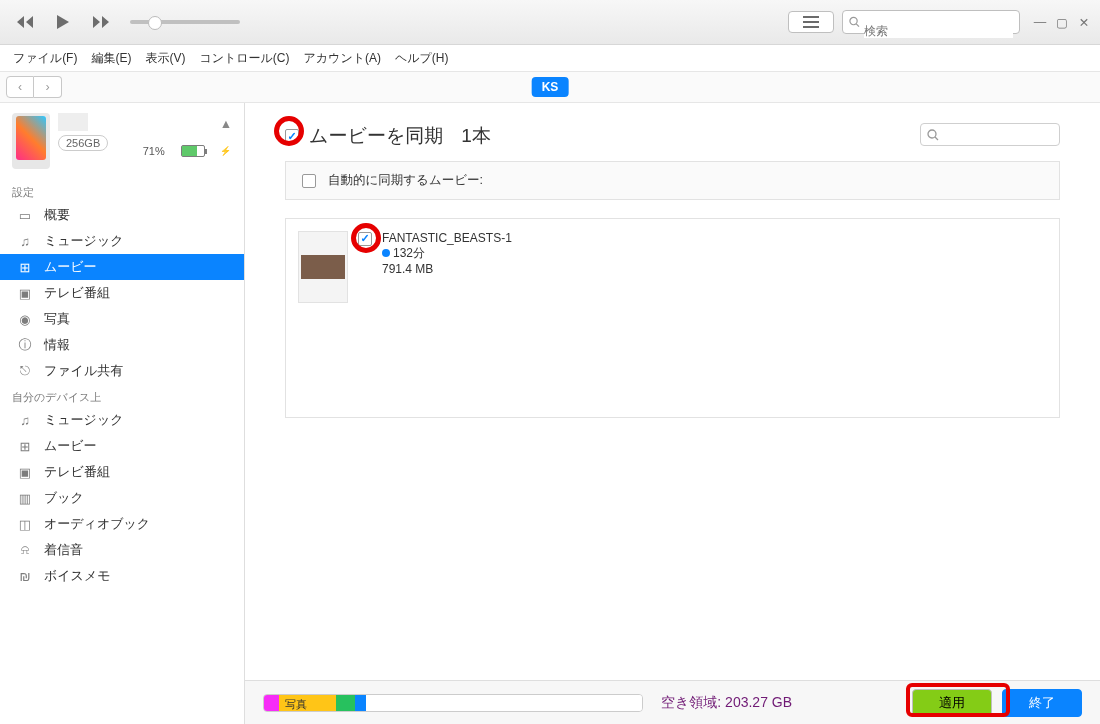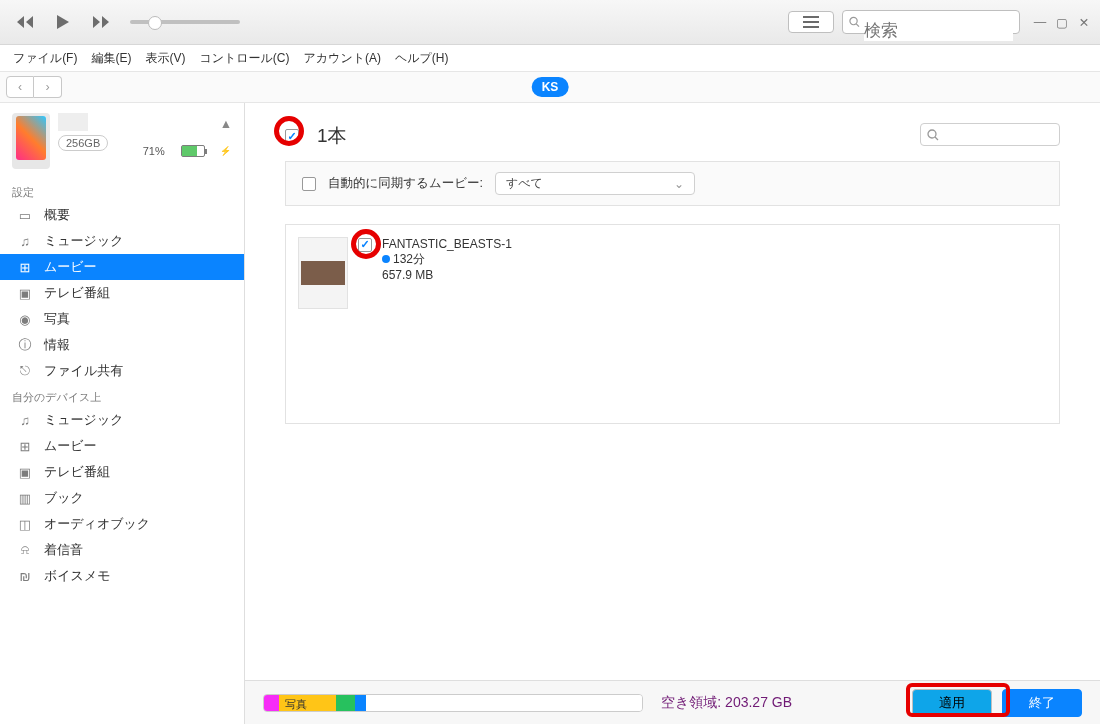--- a/index.html
+++ b/index.html
@@ -7,34 +7,34 @@
 
 
 .toolbar { height: 45px; background: linear-gradient(#f7f7f7,#e9e9e9); display:flex; align-items:center; padding:0 8px; border-bottom:1px solid #d7d7d7; position:relative;}
 .tb-btn { width:34px; height:26px; display:flex; align-items:center; justify-content:center; color:#6d6d6d; }
 .tb-group { display:flex; gap:4px; }
 .vol { width:110px; height:4px; background:#c0c0c0; border-radius:2px; margin-left:12px; position:relative;}
 .vol::after{content:'';position:absolute;left:18px;top:-4px;width:12px;height:12px;background:#fff;border:1px solid #bbb;border-radius:50%;}
 .center-apple { position:absolute; left:50%; transform:translateX(-50%); color:#9c9c9c; font-size:24px; }
 .view-btn { margin-left:auto; border:1px solid #bfbfbf; border-radius:4px; padding:4px 14px; background:#fff; display:flex; align-items:center; gap:3px; color:#6b6b6b;}
 .search-wrap { display:flex; align-items:center; border:1px solid #bfbfbf; border-radius:4px; padding:2px 6px; margin-left:8px; background:#fff; width:178px; height:24px;}
-.search-wrap input { border:none; outline:none; width:100%; font-size:17px; color:#777;margin-top:18px;}
+.search-wrap input { border:none; outline:none; width:100%; font-size:12px; color:#777;margin-top:18px;}
 .win-ctrl { display:flex; gap:6px; margin-left:12px; color:#777;}
 .win-ctrl div{ width:16px; text-align:center; }
 
 
 .menubar { height:26px; display:flex; align-items:center; padding:0 8px; gap:4px; background:#fff;text-align:center;}
 .menubar span{ padding:2px 5px; font-size:12px; }
 
 
 .navrow { height:32px; border-top:1px solid #e6e6e6; border-bottom:1px solid #e6e6e6; display:flex; align-items:center; background:#fafafa; position:relative;}
 .navbtn { border:1px solid #c8c8c8; background:#fff; width:28px; height:22px; display:flex; align-items:center; justify-content:center; color:#999; }
 .navbtn.first{border-radius:4px 0 0 4px; margin-left:6px;}
 .navbtn.last{border-radius:0 4px 4px 0; border-left:none;}
-.ks-chip{ position:absolute; left:50%; transform:translateX(-50%); background:#0a84ff; color:#fff; border-radius:10px; padding:3px 10px; font-size:12px; font-weight:bold; }
+.ks-chip{ position:absolute; left:50%; transform:translateX(-50%); background:#0a84ff; color:#fff; border-radius:4px; padding:3px 10px; font-size:12px; font-weight:bold; }
 
 
 .body { display:flex; height: calc(724px - 45px - 26px - 32px); }
 
 .sidebar { width:245px; border-right:1px solid #dedede; padding:10px 0 10px 0; overflow-y:auto;}
 .dev { padding:0 12px 10px 12px; display:flex; align-items:flex-start; position:relative;}
 .dev-thumb{ width:38px; height:56px; background:#e7e7e7; border-radius:4px; margin-right:8px; display:flex; align-items:flex-start; justify-content:center; padding-top:3px;}
 .dev-screen{ width:30px; height:44px; background:linear-gradient(45deg,#ff2d88,#ff7d2d,#2dc6ff); border-radius:3px;}
 .dev-cap{ display:inline-block; border:1px solid #ccc; border-radius:10px; padding:1px 7px; font-size:11px; color:#666;}
 .dev-right{position:absolute; right:12px; top:32px; display:flex; align-items:center; gap:16px; font-size:11px; color:#555;}
@@ -64,21 +64,21 @@
 .minfo{font-size:12px;}
 .bluedot{ display:inline-block; width:8px; height:8px; background:#0a84ff; border-radius:50%; margin-right:3px;}
 .filter-search{ position:absolute; right:40px; top:20px; border:1px solid #cfcfcf; border-radius:4px; width:140px; height:23px; background:#fff; display:flex; align-items:center; padding:0 6px; color:#999;}
 
 .footer{ height:44px; border-top:1px solid #dedede; background:#f7f7f7; display:flex; align-items:center; padding:0 18px; gap:0;}
 .storage-bar{ width:380px; height:18px; display:flex; border:1px solid #ccc; border-radius:4px; overflow:hidden; margin-right:18px;}
 .seg{height:100%}
 .seg-label-wrap{ position:relative; }
 .seg-label{ position:absolute; left:30px; top:2px; font-size:11px; color:#333; white-space:nowrap;}
 .freelabel{ flex:1; text-align:left; font-size:14px; color:#701a75;}
-.btn{ border:1px solid #bfbfbf; background:#0ea5e9; border-radius:4px; padding:4px 26px; font-size:13px; margin-left:10px;}
+.btn{ border:1px solid #bfbfbf; background:#84cc16; border-radius:4px; padding:4px 26px; font-size:13px; margin-left:10px;}
 .btn.primary{ background:#0a84ff; color:#fff; border-color:#0a84ff;}
 
 .ring{ position:absolute; width:30px; height:30px; border:5px solid #e60000; border-radius:50%; pointer-events:none;}
 .rect-highlight{ position:absolute; border:4px solid #e60000; border-radius:6px; pointer-events:none;}
 
 svg{display:block;}
 .chk{width:14px;height:14px;border:1px solid #999;background:#fff;display:inline-flex;align-items:center;justify-content:center;color:#0a84ff;font-size:11px;font-weight:bold;border-radius:2px;vertical-align:middle;}
 </style>
 </head>
 <body>
@@ -224,47 +224,44 @@
 
       <div class="filter-search">
         <svg width="12" height="12" viewBox="0 0 12 12">
             <circle cx="5" cy="5" r="4" stroke="currentColor" fill="none" stroke-width="1.3"></circle>
             <line x1="8" y1="8" x2="11" y2="11" stroke="currentColor" stroke-width="1.3"></line>
           </svg>
       </div>
 
       <div class="hdr-row">
         <span class="chk">✓</span>
+        <span class="hdr-title">ムービーを同期</span>
         <span class="hdr-count">1本</span>
         <div class="ring" style="left:-11px; top:-7px;"></div>
       </div>
 
       <div class="auto-panel">
         <span class="chk" style="color:transparent">✓</span>
         <span>自動的に同期するムービー:</span>
-        <span class="dropdown">
-            <span>すべて</span>
-            <span style="color:#999">⌄</span>
-          </span>
       </div>
 
       <div class="sec2">
         <div class="movies-panel">
           <div class="movie">
             <div class="mthumb">
                 <div class="mthumb-inner"></div>
               </div>
             <div>
               <span class="chk">✓</span>
               <div class="ring" style="left:53px; top:-8px;"></div>
             </div>
             <div class="minfo">
               <div>FANTASTIC_BEASTS-1</div>
               <div><span class="bluedot"></span><span>132分</span></div>
-              <div>657.9 MB</div>
+              <div>791.4 MB</div>
             </div>
           </div>
         </div>
       </div>
     </div>
 
     <div class="footer">
       <div class="storage-bar seg-label-wrap">
         <div class="seg" style="width:4%;background:#f72cf7"></div>
         <div class="seg" style="width:15%;background:#ffc517;position:relative">

